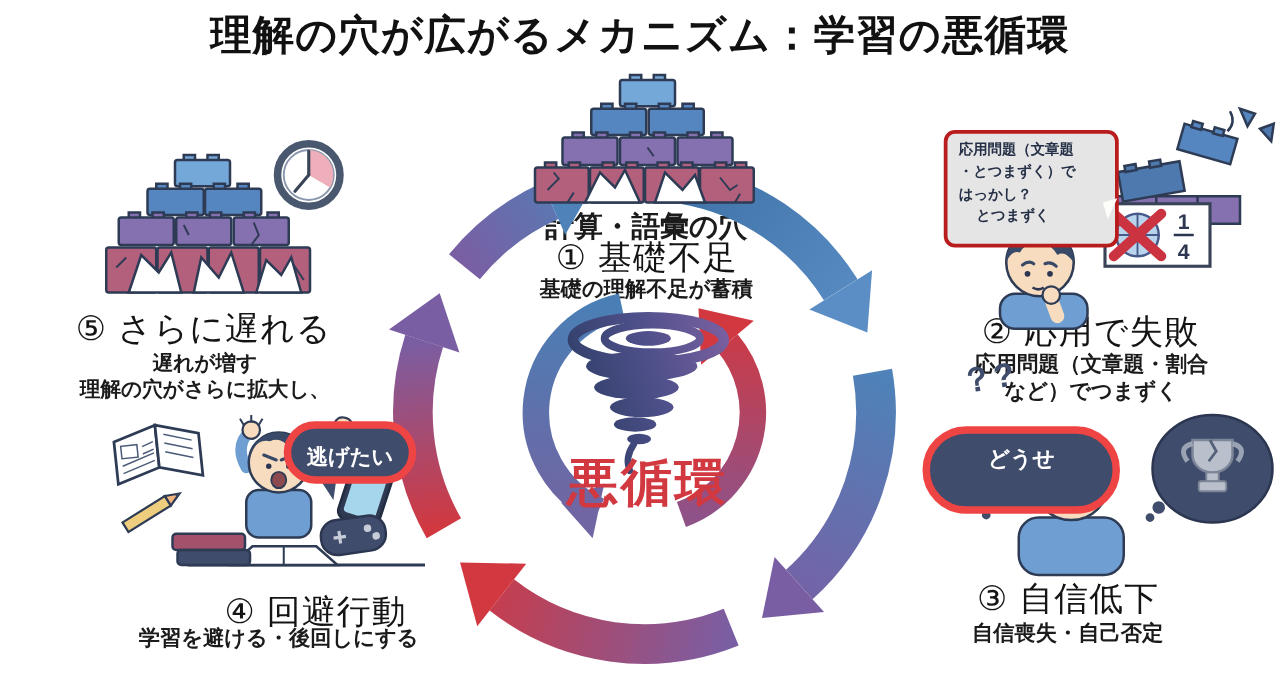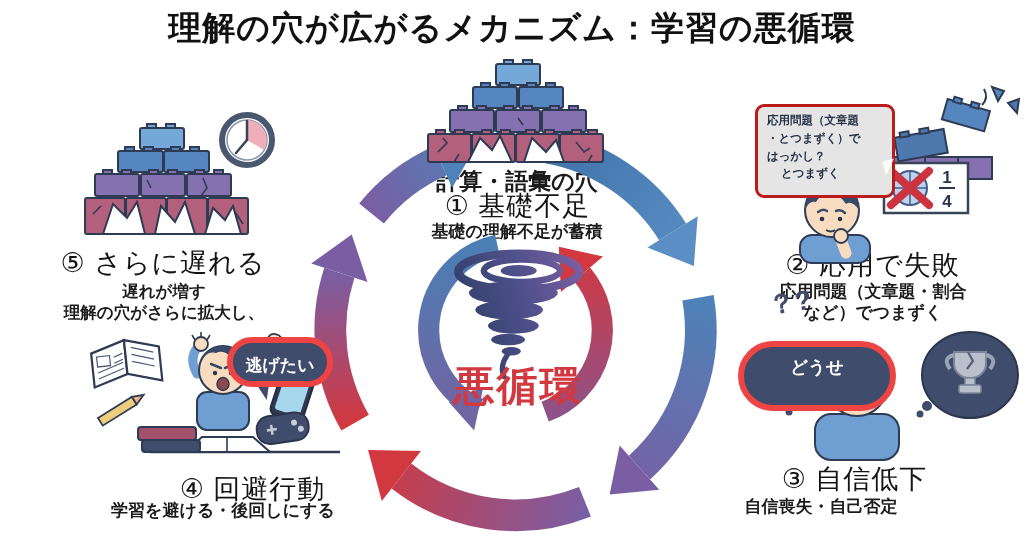--- a/index.html
+++ b/index.html
@@ -254,21 +254,21 @@
         <path d="M6,0 h32 v12 a16,14 0 0 1 -32,0 Z" fill="#b9c0cc" stroke="#7d8698" stroke-width="2"></path>
         <path d="M6,3 q-12,3 -4,14" fill="none" stroke="#9aa3b3" stroke-width="4"></path>
         <path d="M38,3 q12,3 4,14" fill="none" stroke="#9aa3b3" stroke-width="4"></path>
         <rect x="17" y="26" width="10" height="7" fill="#b9c0cc" stroke="#7d8698" stroke-width="1.5"></rect>
         <rect x="11" y="33" width="22" height="8" rx="2" fill="#b9c0cc" stroke="#7d8698" stroke-width="1.5"></rect>
         <path d="M20,0 l5,9 l-6,8" fill="none" stroke="#55617a" stroke-width="2.2"></path>
       </g>
     </g>
   </svg>
   <div class="abs ctr stage-title" style="left:752px;top:461px;width:205px;">③ 自信低下</div>
-  <div class="abs ctr stage-desc" style="left:707px;top:496px;width:228px;">自信喪失・自己否定</div>
+  <div class="abs ctr stage-desc" style="left:740px;top:496px;width:228px;">自信喪失・自己否定</div>
 
   <div id="s4-bubble" class="abs ctr cloud">逃げたい</div>
   <div id="s4-tail" class="abs"></div>
   <svg class="abs" style="left:90px;top:332px;z-index:4;" width="250" height="130" viewBox="0 0 250 130">
     <path d="M60,120 H250" stroke="#2e3b55" stroke-width="2.5"></path>
     <g>
       <polygon points="95,120 112,105 163,105 180,120" fill="#fff" stroke="#2e3b55" stroke-width="2"></polygon>
       <line x1="137" y1="105" x2="137" y2="120" stroke="#2e3b55" stroke-width="1.6"></line>
     </g>
     <g transform="translate(2,6) rotate(-6 34 22)">

